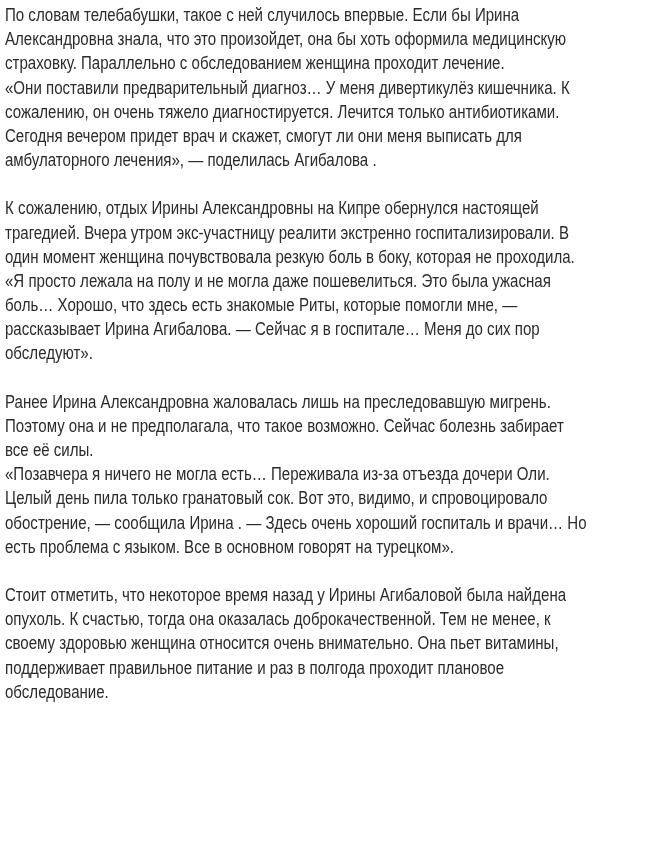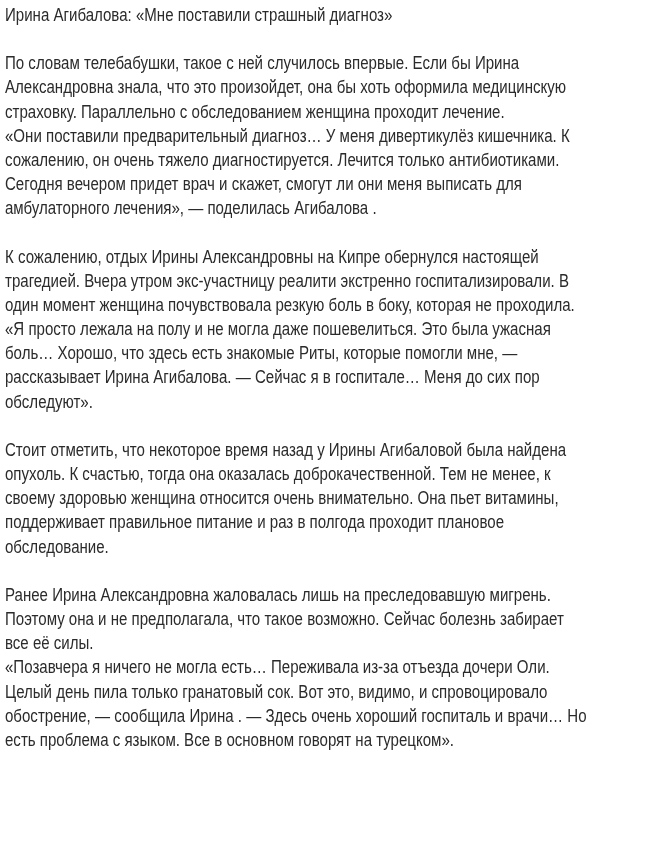--- a/index.html
+++ b/index.html
@@ -17,23 +17,20 @@
       transform: scaleX(0.86);
       height: 24.2px;
     }
     .title { margin-bottom: 24px; }
     .para { margin-bottom: 24px; }
   </style>
 </head>
 <body>
 
 <div class="page">
-  <div class="title">
-    <span class="line">Ирина Агибалова: «Мне поставили страшный диагноз»</span>
-  </div>
 
 
   <div class="para">
     <span class="line">По словам телебабушки, такое с ней случилось впервые. Если бы Ирина</span>
     <span class="line">Александровна знала, что это произойдет, она бы хоть оформила медицинскую</span>
     <span class="line">страховку. Параллельно с обследованием женщина проходит лечение.</span>
     <span class="line">«Они поставили предварительный диагноз… У меня дивертикулёз кишечника. К</span>
     <span class="line">сожалению, он очень тяжело диагностируется. Лечится только антибиотиками.</span>
     <span class="line">Сегодня вечером придет врач и скажет, смогут ли они меня выписать для</span>
     <span class="line">амбулаторного лечения», — поделилась Агибалова .</span>
@@ -43,29 +40,29 @@
     <span class="line">К сожалению, отдых Ирины Александровны на Кипре обернулся настоящей</span>
     <span class="line">трагедией. Вчера утром экс-участницу реалити экстренно госпитализировали. В</span>
     <span class="line">один момент женщина почувствовала резкую боль в боку, которая не проходила.</span>
     <span class="line">«Я просто лежала на полу и не могла даже пошевелиться. Это была ужасная</span>
     <span class="line">боль… Хорошо, что здесь есть знакомые Риты, которые помогли мне, —</span>
     <span class="line">рассказывает Ирина Агибалова. — Сейчас я в госпитале… Меня до сих пор</span>
     <span class="line">обследуют».</span>
   </div>
 
   <div class="para">
-    <span class="line">Стоит отметить, что некоторое время назад у Ирины Агибаловой была найдена</span>
-    <span class="line">опухоль. К счастью, тогда она оказалась доброкачественной. Тем не менее, к</span>
-    <span class="line">своему здоровью женщина относится очень внимательно. Она пьет витамины,</span>
-    <span class="line">поддерживает правильное питание и раз в полгода проходит плановое</span>
-    <span class="line">обследование.</span>
-  </div>
-
-  <div class="para">
     <span class="line">Ранее Ирина Александровна жаловалась лишь на преследовавшую мигрень.</span>
     <span class="line">Поэтому она и не предполагала, что такое возможно. Сейчас болезнь забирает</span>
     <span class="line">все её силы.</span>
     <span class="line">«Позавчера я ничего не могла есть… Переживала из-за отъезда дочери Оли.</span>
     <span class="line">Целый день пила только гранатовый сок. Вот это, видимо, и спровоцировало</span>
     <span class="line">обострение, — сообщила Ирина . — Здесь очень хороший госпиталь и врачи… Но</span>
     <span class="line">есть проблема с языком. Все в основном говорят на турецком».</span>
   </div>
+
+  <div class="para">
+    <span class="line">Стоит отметить, что некоторое время назад у Ирины Агибаловой была найдена</span>
+    <span class="line">опухоль. К счастью, тогда она оказалась доброкачественной. Тем не менее, к</span>
+    <span class="line">своему здоровью женщина относится очень внимательно. Она пьет витамины,</span>
+    <span class="line">поддерживает правильное питание и раз в полгода проходит плановое</span>
+    <span class="line">обследование.</span>
+  </div>
 </div>
 
 </body></html>

